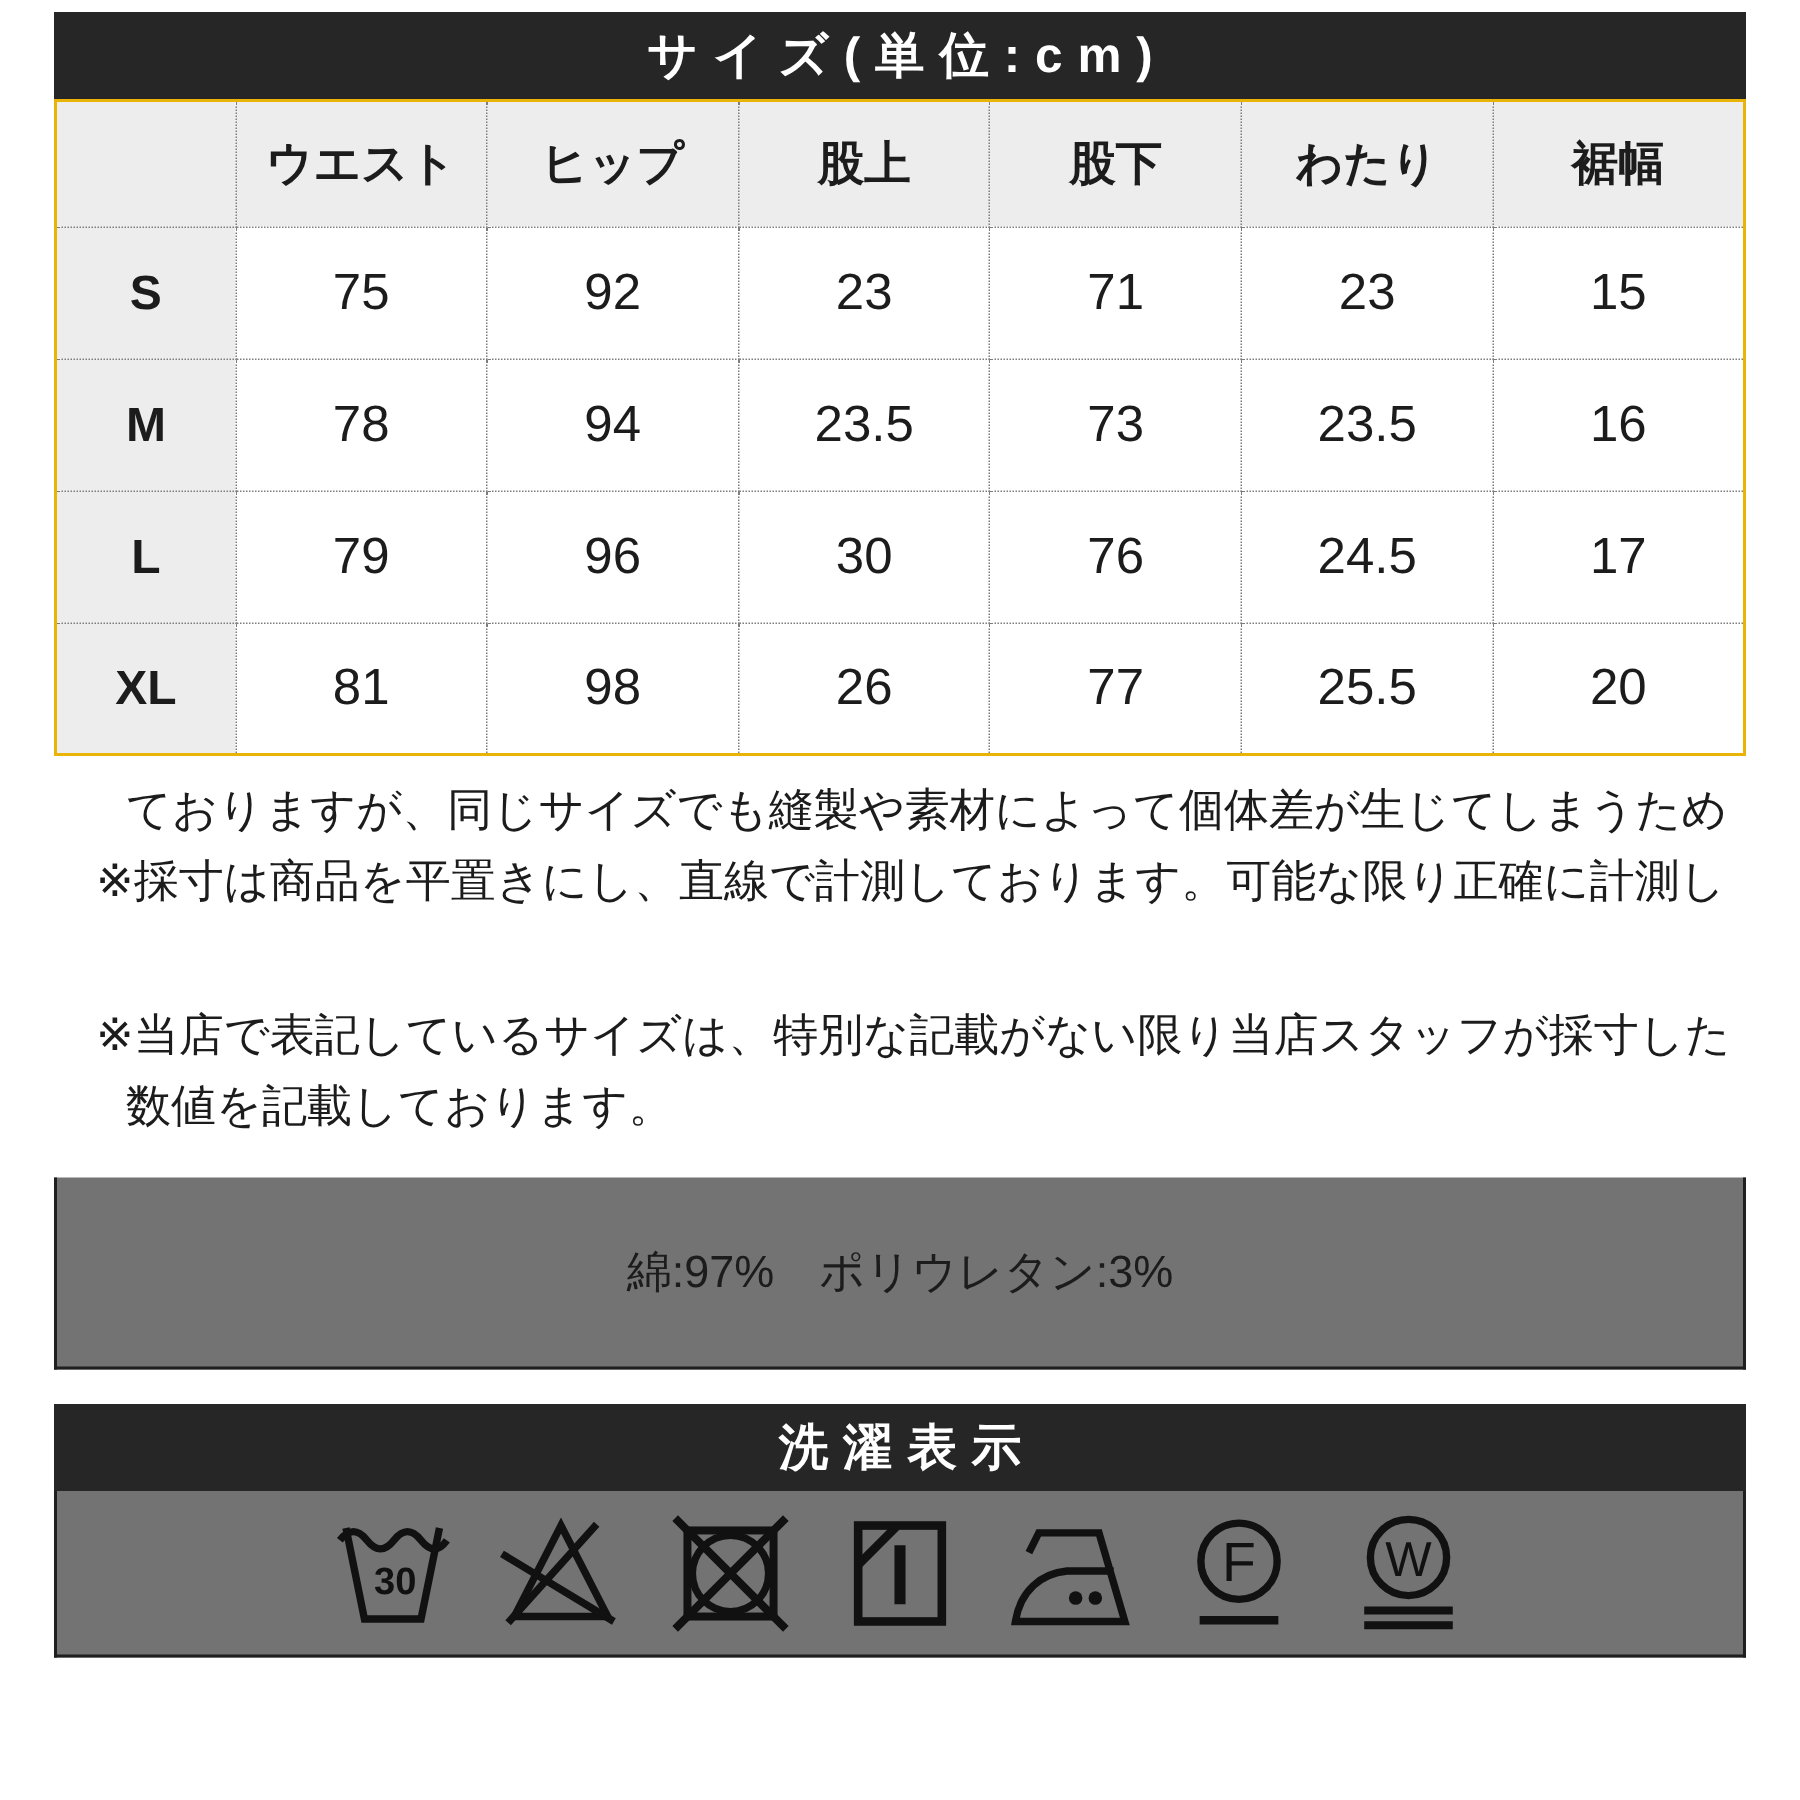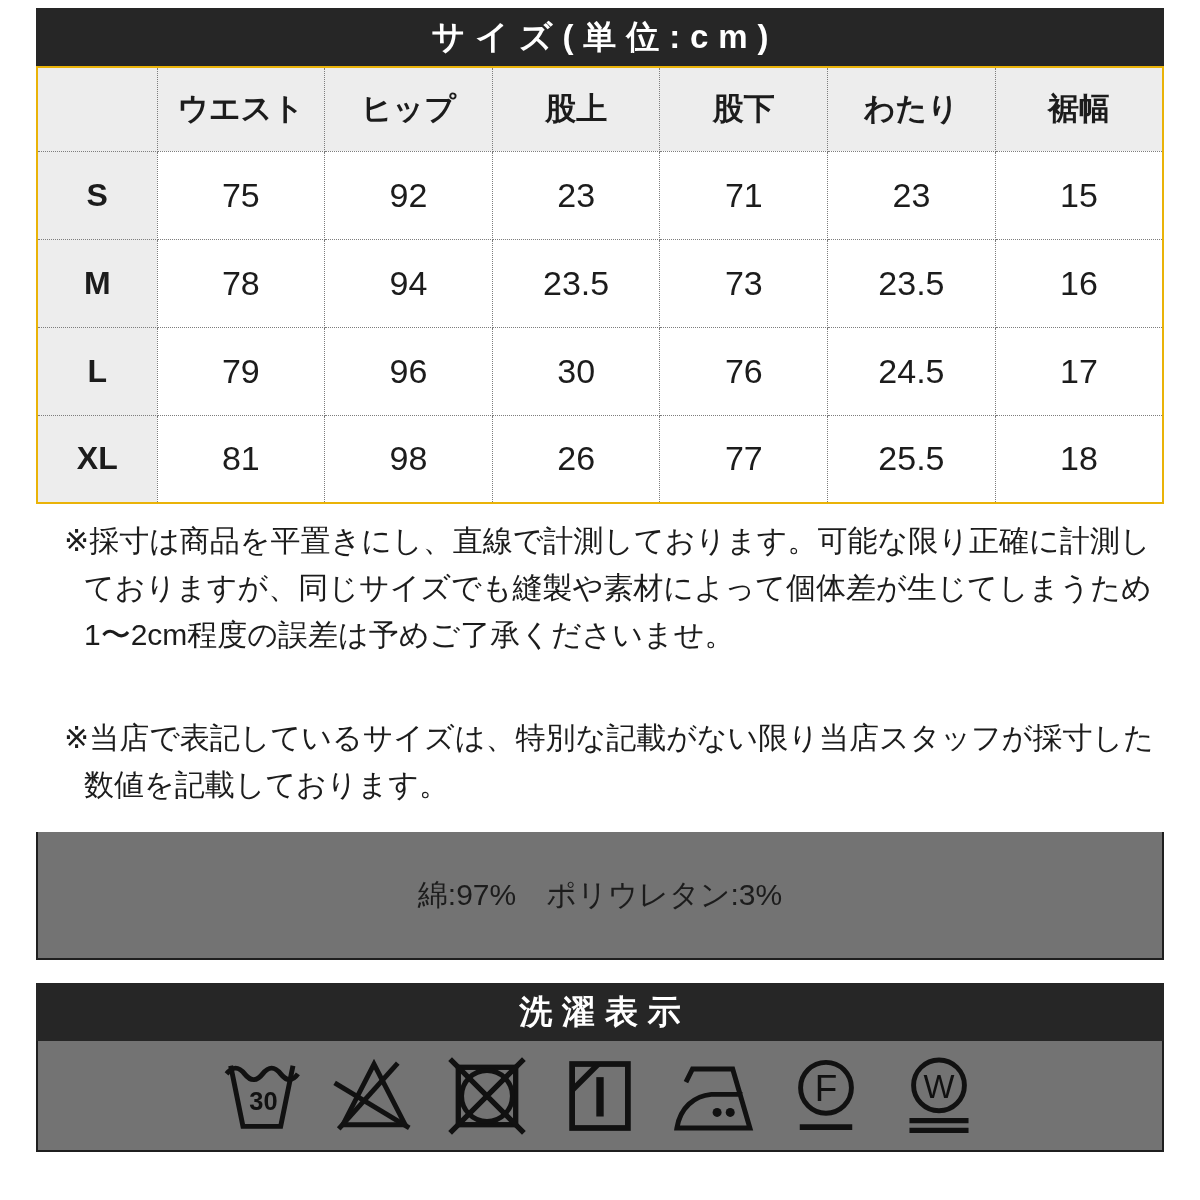--- a/index.html
+++ b/index.html
@@ -145,31 +145,30 @@
           <td>24.5</td>
           <td>17</td>
         </tr>
         <tr>
           <th>XL</th>
           <td>81</td>
           <td>98</td>
           <td>26</td>
           <td>77</td>
           <td>25.5</td>
-          <td>18</td>
+          <td>20</td>
         </tr>
       </tbody>
     </table>
   </div>
 
   <div class="notes">
     <div class="note">
+      <div class="note-line">ておりますが、同じサイズでも縫製や素材によって個体差が生じてしまうため</div>
       <div class="note-line first">※採寸は商品を平置きにし、直線で計測しております。可能な限り正確に計測し</div>
-      <div class="note-line">ておりますが、同じサイズでも縫製や素材によって個体差が生じてしまうため</div>
-      <div class="note-line">1〜2cm程度の誤差は予めご了承くださいませ。</div>
     </div>
     <div class="note">
       <div class="note-line first">※当店で表記しているサイズは、特別な記載がない限り当店スタッフが採寸した</div>
       <div class="note-line">数値を記載しております。</div>
     </div>
   </div>
 
   <div class="material-section">
     <div class="content-box material-box">
       <span>綿:97%　ポリウレタン:3%</span>

